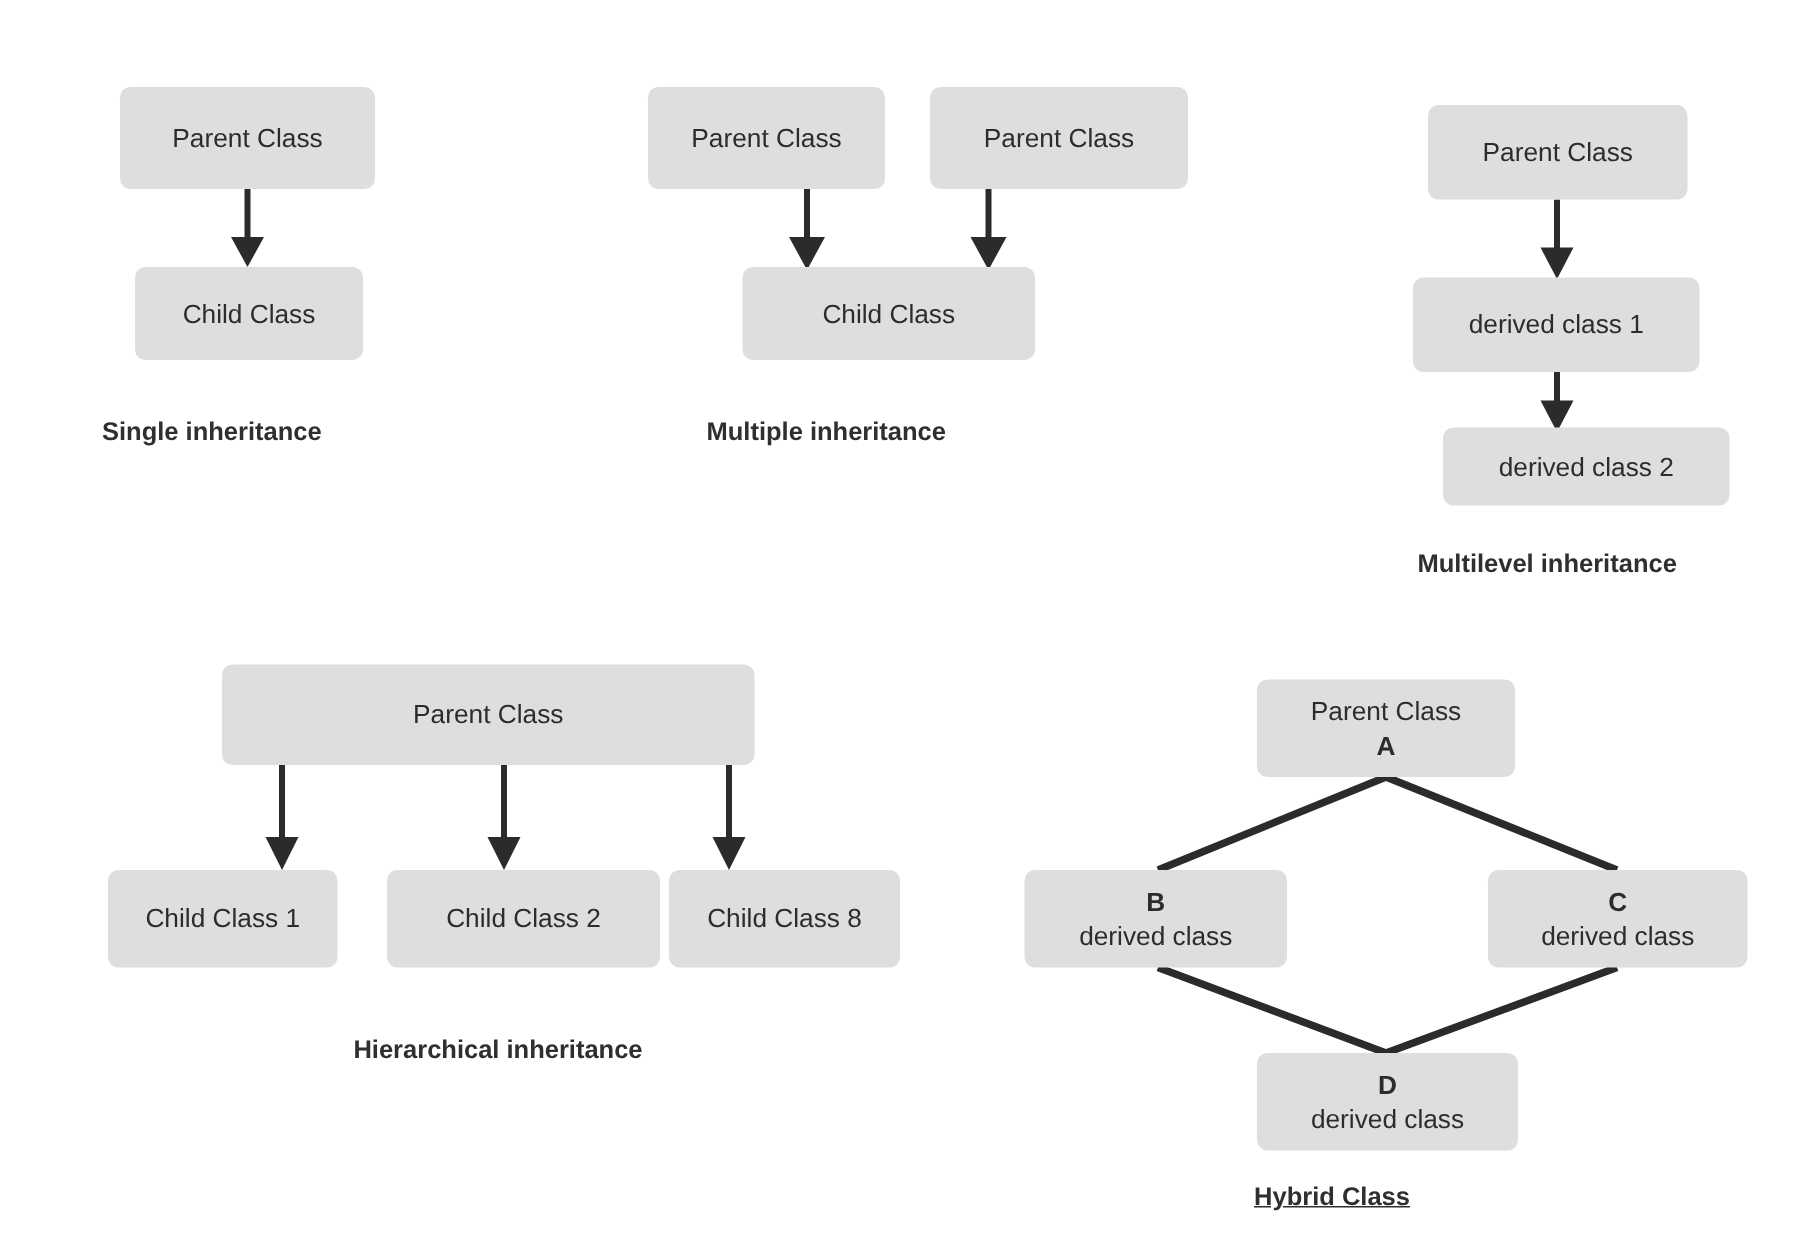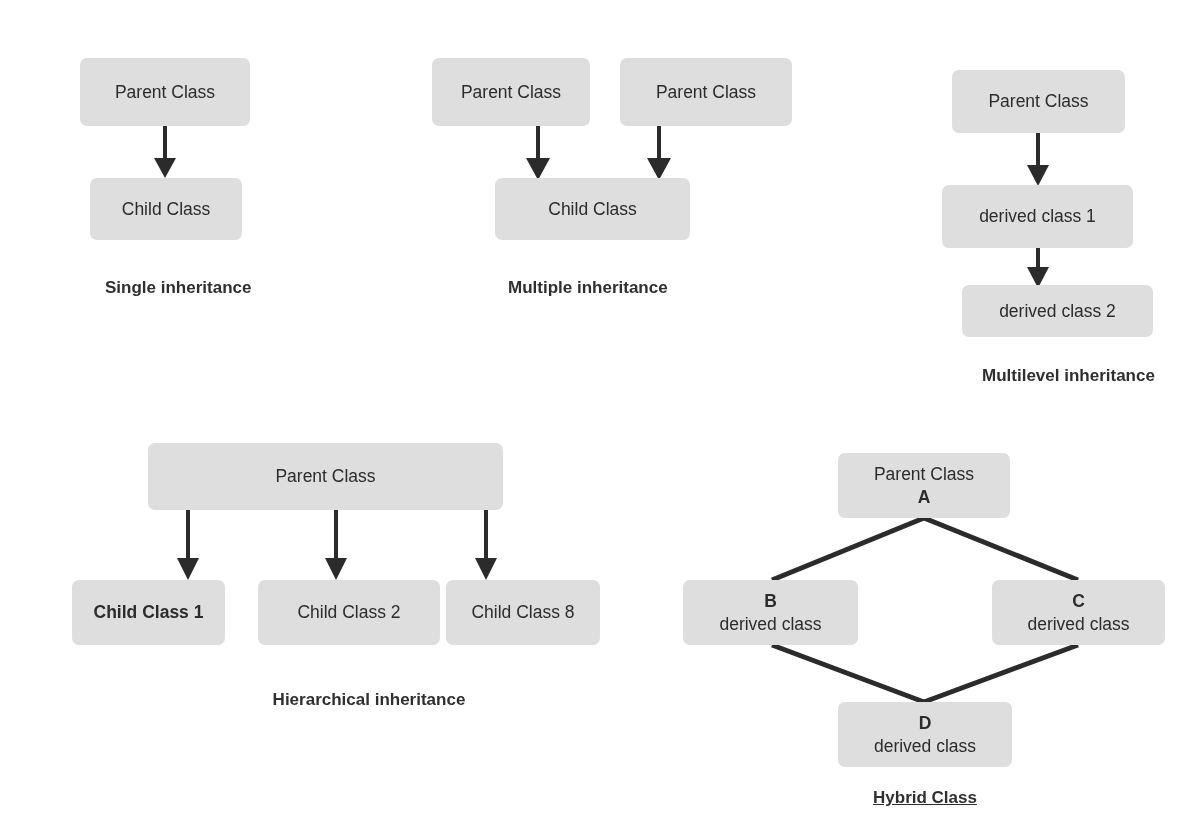--- a/index.html
+++ b/index.html
@@ -37,21 +37,20 @@
   }
   .node .line2 { display: block; }
   .node .bold { font-weight: bold; }
   .caption {
     position: absolute;
     font-size: 17px;
     font-weight: bold;
     color: #2f2f2f;
     white-space: nowrap;
     z-index: 3;
-    margin-left: 37px;
   }
   .caption.center { transform: translateX(-50%); }
   svg.edges {
     position: absolute;
     left: 0;
     top: 0;
     width: 1200px;
     height: 835px;
     z-index: 1;
     overflow: visible;
@@ -150,21 +149,21 @@
     <span>derived class 1</span>
   </div>
   <div class="node" style="left:942px; top:285px; width:191px; height:52px;margin-left:20px;">
     <span>derived class 2</span>
   </div>
   <div class="caption" style="left:945px; top:366px;">Multilevel inheritance</div>
 
   <div class="node" style="left:148px; top:443px; width:355px; height:67px;">
     <span>Parent Class</span>
   </div>
-  <div class="node" style="left:72px; top:580px; width:153px; height:65px;font-weight:bold;">
+  <div class="node" style="left:72px; top:580px; width:153px; height:65px;">
     <span>Child Class 1</span>
   </div>
   <div class="node" style="left:258px; top:580px; width:182px; height:65px;">
     <span>Child Class 2</span>
   </div>
   <div class="node" style="left:446px; top:580px; width:154px; height:65px;">
     <span>Child Class 8</span>
   </div>
   <div class="caption center" style="left:332px; top:690px;">Hierarchical inheritance</div>
 

